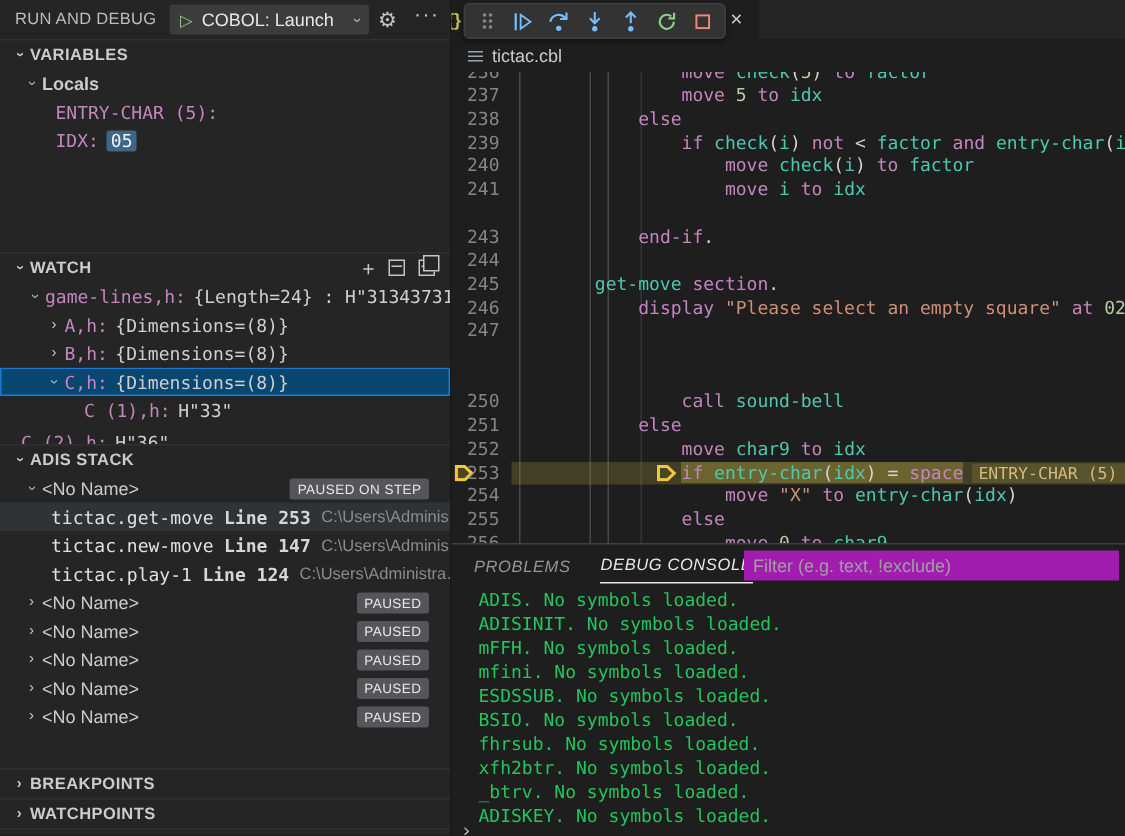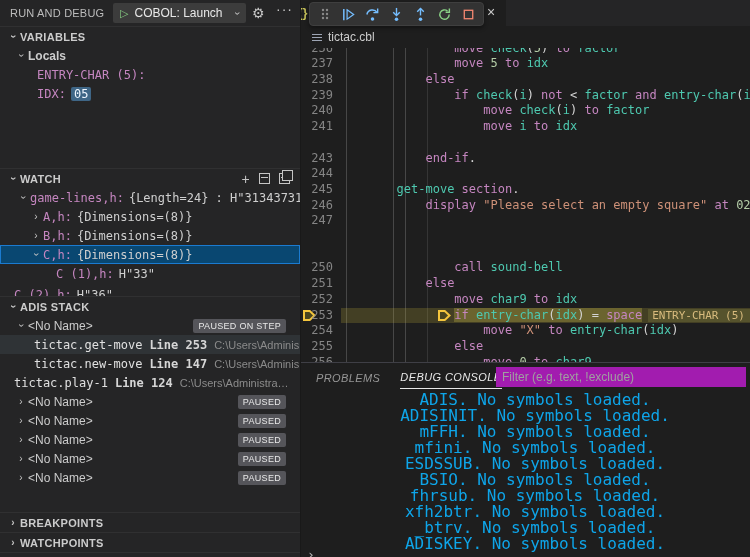--- a/index.html
+++ b/index.html
@@ -73,21 +73,21 @@
   
   .panel{position:absolute;left:0;top:362px;width:450px;height:195px;background:#1e1e1e;border-top:1px solid #3f3f46;z-index:6;}
   .ptabs{position:absolute;left:15px;top:0;height:28px;display:flex;align-items:center;gap:20px;font-style:italic;}
   .ptab{font-size:11px;color:#969696;letter-spacing:.4px;padding:6px 0 5px 0;}
   .ptab.active{color:#e7e7e7;border-bottom:1px solid #e7e7e7;}
   .pmore{font-size:13px;color:#c5c5c5;margin-left:2px;}
   .filter{position:absolute;left:195px;right:5px;top:4px;height:20px;background:#a21caf;border:none;
       color:#cccccc;font-size:12px;padding:0 6px;font-family:"Liberation Sans",sans-serif;}
   .filter::placeholder{color:#a0a0a0;}
   .conout{position:absolute;left:18px;top:29px;right:0;font-family:"DejaVu Sans Mono",monospace;
-      font-size:16px;line-height:16px;color:#0ea5e9;white-space:pre;text-align:center;}
+      font-size:12px;line-height:16px;color:#22c55e;white-space:pre;}
   .prompt{position:absolute;left:6px;top:184px;color:#b9b9b9;font-size:13px;font-family:"DejaVu Sans Mono",monospace;}
 </style>
 </head>
 <body>
 
 <div class="app">
 
   <div class="sidebar">
     <div class="sb-titlebar">
       <span class="sb-title">RUN AND DEBUG</span>
@@ -179,21 +179,21 @@
           <div class="row fsel" style="padding-left: 34px;">
             <span class="fname">tictac.get-move</span>
             <span class="fline">Line 253</span>
             <span class="fpath">C:\Users\Adminis…</span>
           </div>
           <div class="row" style="padding-left: 34px;">
             <span class="fname">tictac.new-move</span>
             <span class="fline">Line 147</span>
             <span class="fpath">C:\Users\Adminis…</span>
           </div>
-          <div class="row" style="padding-left: 14px;">
+          <div class="row" style="padding-left: 34px;">
             <span class="fname">tictac.play-1</span>
             <span class="fline">Line 124</span>
             <span class="fpath">C:\Users\Administra…</span>
           </div>
           <div class="row" style="padding-left: 14px;">
             <span class="chev">›</span>
             <span class="tname">&lt;No Name&gt;</span>
             <span class="badge">PAUSED</span>
           </div>
           <div class="row" style="padding-left: 14px;">

